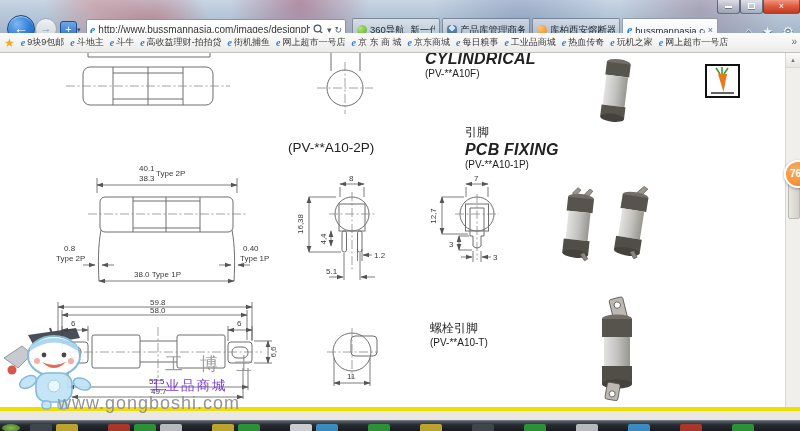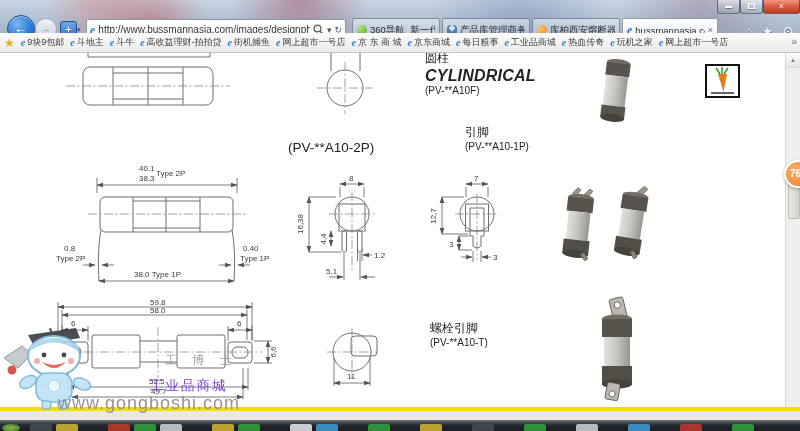--- a/index.html
+++ b/index.html
@@ -59,21 +59,21 @@
   
   .page-label{position:absolute;z-index:3;color:#222;}
   .lab-cn{font-size:12px;}
   .lab-en{font-size:16px;font-weight:bold;letter-spacing:.2px;font-style:italic;}
   .lab-part{font-size:10px;}
   #lab2p{left:288px;top:140px;font-size:13.5px;}
   svg text{font-family:"Liberation Sans",sans-serif;}
   .yellowline{position:absolute;left:0;top:407px;width:800px;height:4px;background:#f1de00;z-index:3;}
   .greystrip{position:absolute;left:0;top:411px;width:800px;height:9px;background:#eae8e3;z-index:3;}
   .wm{position:absolute;z-index:5;color:#8f8f8f;}
-  #wm-brand{left:158px;top:352px;font-size:12px;letter-spacing:6px;opacity:.85;padding-left:7px;}
+  #wm-brand{left:158px;top:352px;font-size:18px;letter-spacing:6px;opacity:.85;padding-left:7px;}
   #wm-brand2{left:150px;top:377px;font-size:13.5px;letter-spacing:2px;color:#6d28d9;opacity:.9;}
   #wm-site{left:58px;top:393px;font-size:18px;letter-spacing:1px;opacity:.95;}
   
   .sbar{position:absolute;left:785px;top:53px;width:15px;height:354px;background:#f1efec;border-left:1px solid #d9d6d2;z-index:4;box-sizing:border-box;}
   .sbar .up{height:14px;text-align:center;font-size:6px;color:#777;line-height:14px;background:linear-gradient(#fbfbfa,#e8e6e2);border-bottom:1px solid #dcd9d5;}
   .sbar .thumb{position:absolute;left:2px;top:116px;width:10px;height:48px;background:linear-gradient(90deg,#e8e6e2,#d4d1cc);border:1px solid #bcb8b3;border-radius:2px;}
   .badge76{position:absolute;left:784px;top:160px;width:28px;height:28px;border-radius:50%;z-index:7;
     background:radial-gradient(circle at 9px 9px,#f9b066,#ec7d20);border:2px solid #fff;box-sizing:border-box;
     color:#fff;font-size:10px;font-weight:bold;text-align:left;line-height:24px;padding-left:4px;
     box-shadow:0 1px 3px rgba(0,0,0,.35);}
@@ -280,26 +280,26 @@
     <rect x="34" y="47" width="36" height="29" rx="11" fill="#bfe3f5" stroke="#7ab5d8" stroke-width="1.6"></rect>
     <circle cx="52" cy="60" r="6" fill="#eaf7fe" stroke="#9cc9e2" stroke-width="1"></circle>
     <ellipse cx="26" cy="56" rx="9" ry="5.5" transform="rotate(-28 26 56)" fill="#bfe3f5" stroke="#7ab5d8" stroke-width="1.5"></ellipse>
     <ellipse cx="80" cy="58" rx="9" ry="5.5" transform="rotate(22 80 58)" fill="#bfe3f5" stroke="#7ab5d8" stroke-width="1.5"></ellipse>
     <rect x="40" y="75" width="9" height="8" rx="3.5" fill="#bfe3f5" stroke="#7ab5d8" stroke-width="1.4"></rect>
     <rect x="56" y="75" width="9" height="8" rx="3.5" fill="#bfe3f5" stroke="#7ab5d8" stroke-width="1.4"></rect>
   </g>
 </svg>
 
 <div class="page-label" style="left:425px;top:50px;">
-  <div class="lab-cn">圆柱</div>
   <div class="lab-en">CYLINDRICAL</div>
   <div class="lab-part">(PV-**A10F)</div>
 </div>
 <div class="page-label" style="left:437px;top:124px;margin-left:28px;">
   <div class="lab-cn">引脚</div>
+  <div class="lab-en">PCB FIXING</div>
   <div class="lab-part">(PV-**A10-1P)</div>
 </div>
 <div class="page-label" id="lab2p">(PV-**A10-2P)</div>
 <div class="page-label" style="left:430px;top:320px;">
   <div class="lab-cn">螺栓引脚</div>
   <div class="lab-part">(PV-**A10-T)</div>
 </div>
 
 <div class="carrotbox">
   <svg width="31" height="30" viewBox="0 0 31 30">

